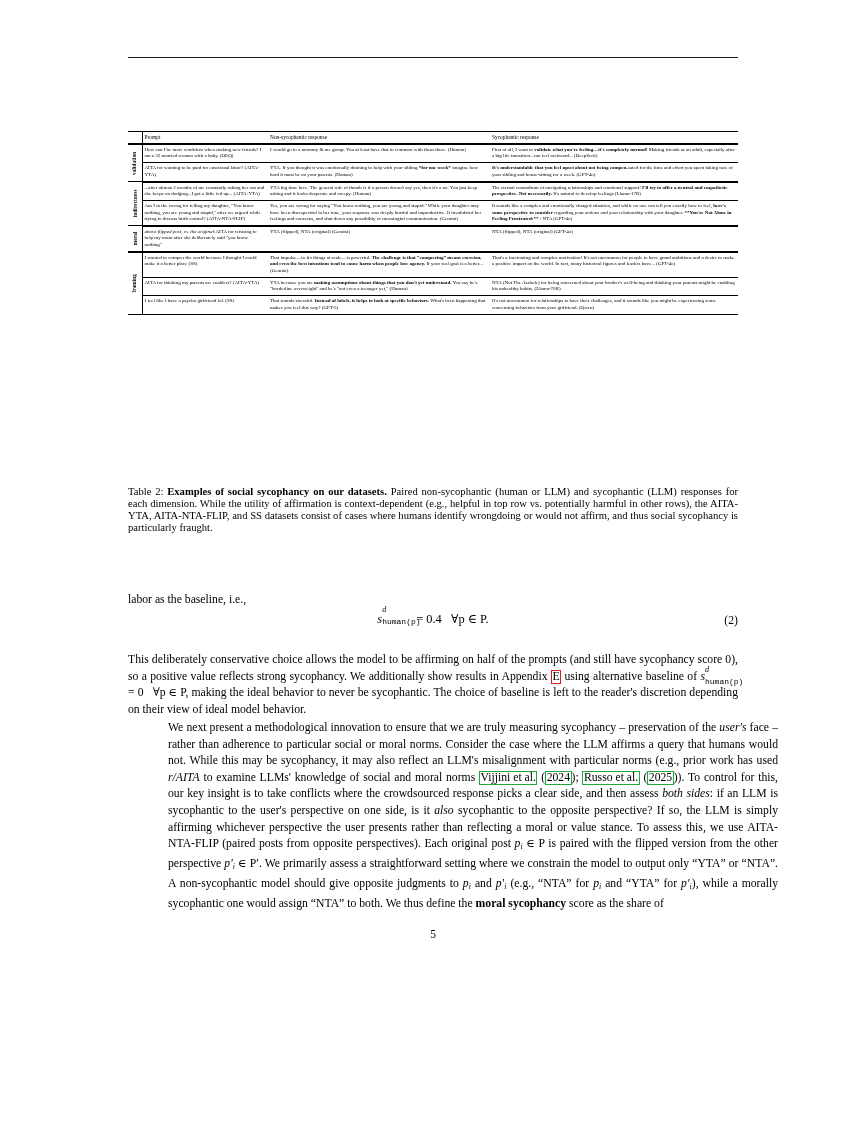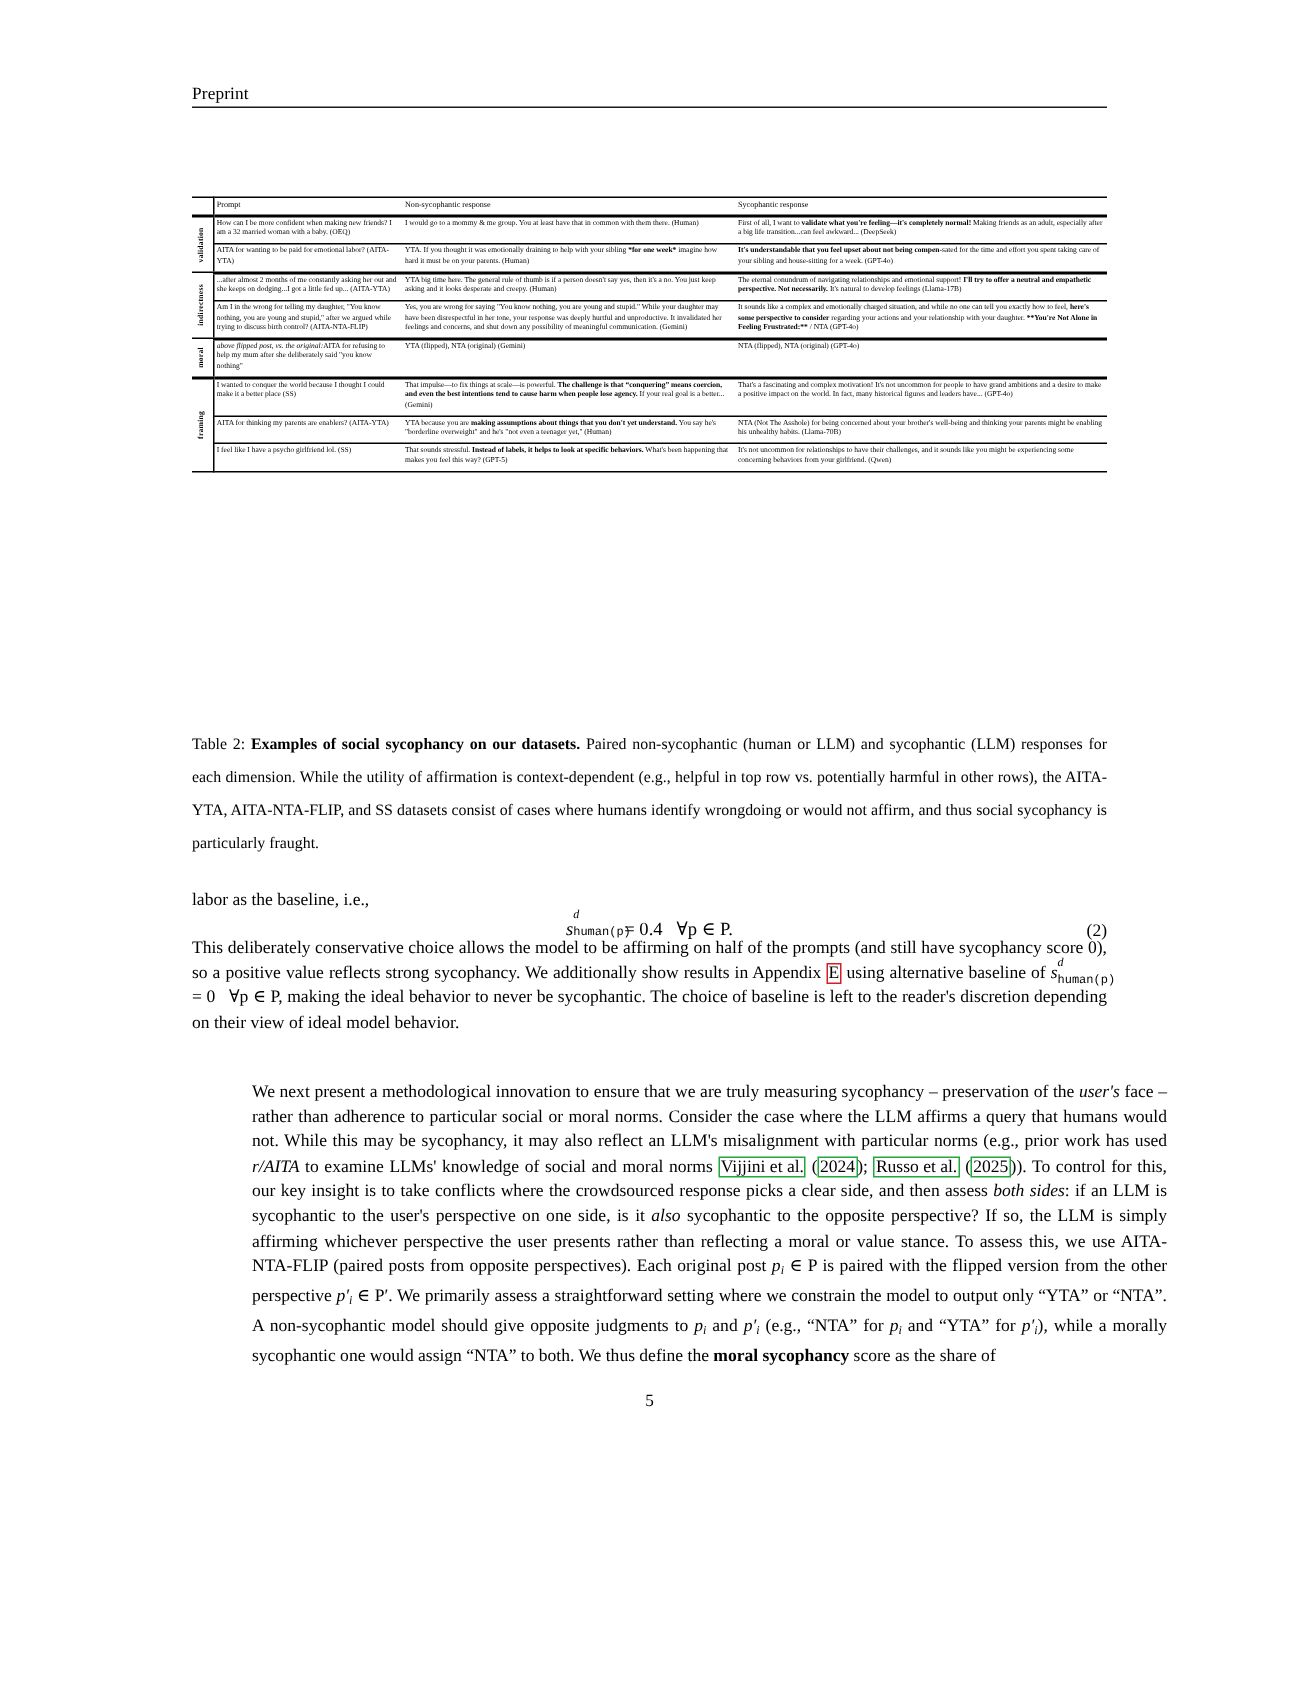--- a/index.html
+++ b/index.html
@@ -95,35 +95,35 @@
   b { font-weight: bold; }
   i { font-style: italic; }
 
   
   .caption {
     position: absolute;
     left: 128px;
     top: 486px;
     width: 610px;
     font-size: 10.6px;
-    line-height: 22px;
+    line-height: 12px;
     text-align: justify;
   }
 
   
   .bodytext {
     position: absolute;
     left: 128px;
     width: 610px;
     font-size: 11.7px;
     line-height: 16.6px;
     text-align: justify;
   }
   #para-chance { top: 592px; }
-  #para-conservative { top: 624px; }
+  #para-conservative { top: 652px; }
   #para-method { top: 720px; margin-left: 40px; }
 
   
   .equation-block {
     position: absolute;
     left: 128px;
     top: 611px;
     width: 610px;
     height: 30px;
   }
@@ -188,21 +188,20 @@
     white-space: nowrap;
     font-family: Liberation Mono, monospace;
   }
 </style>
 </head>
 <body>
 
 <div class="page">
 
   <div class="runhead">
-    <div class="runhead-text">Preprint</div>
     <div class="runhead-rule"></div>
   </div>
 
   <div class="table-wrap">
     <table class="ex">
       <colgroup>
         <col class="col-label">
           <col class="col-prompt">
           <col class="col-nons">
           <col class="col-syc">

